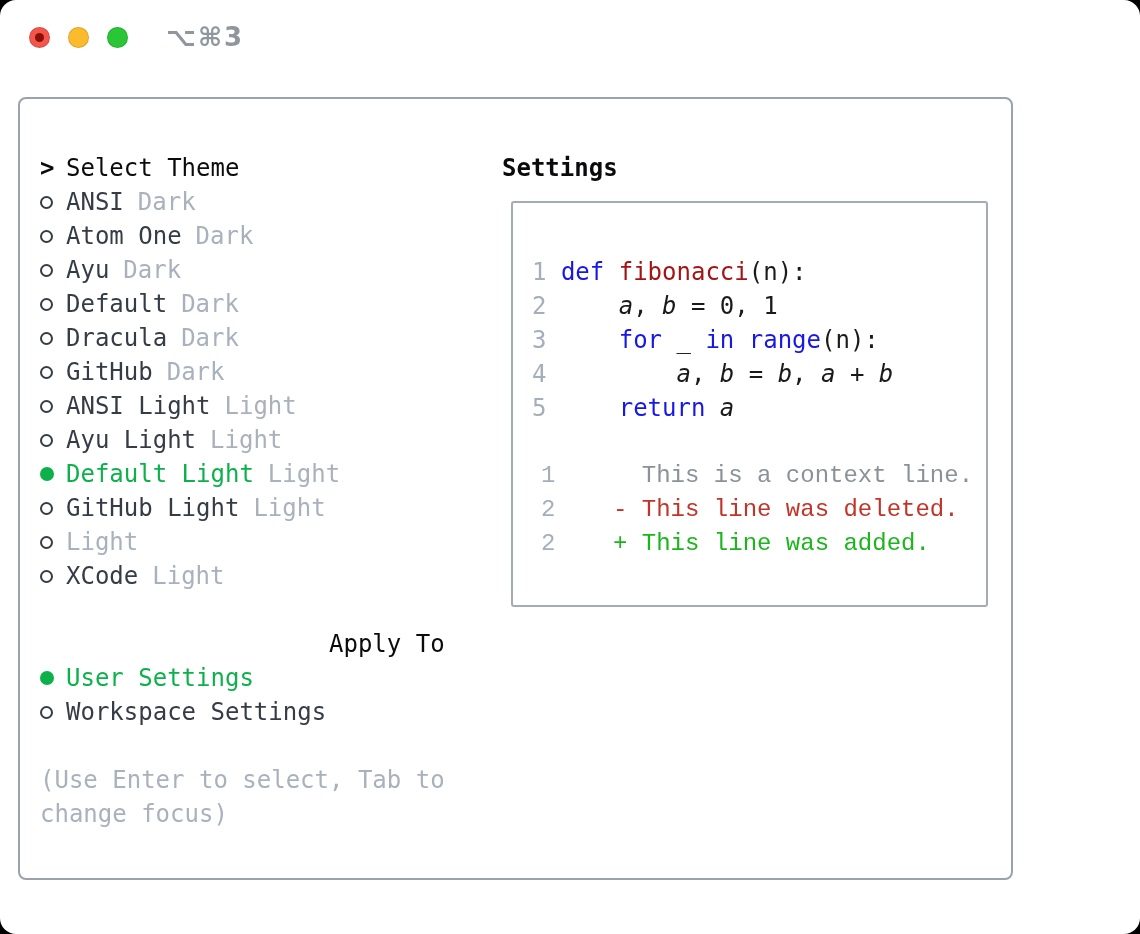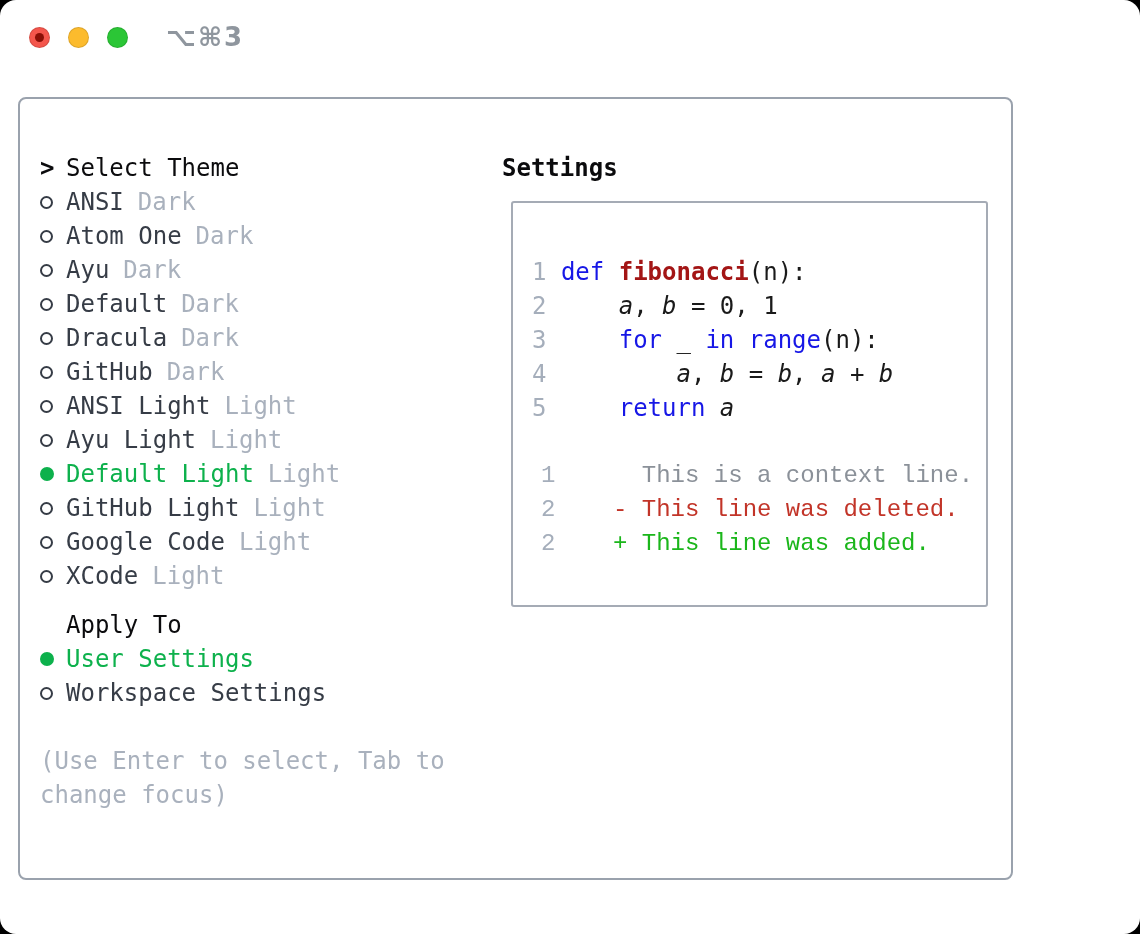--- a/index.html
+++ b/index.html
@@ -60,36 +60,36 @@
   .h  { font-weight:normal; color:var(--heading_black); }
   .h2 { color:var(--heading_black); }
   .radio {
     width:13px; height:13px; border-radius:50%;
     border:2px solid var(--item_dark); background:transparent;
   }
   .option .name { color:var(--item_dark); margin-right:14px; }
   .option .tag  { color:var(--tag_gray); }
   .option.selected .name { color:var(--select_green); }
   .option.selected .radio { background:var(--select_green); border-color:var(--select_green); width:14px; height:14px; }
-  .apply-header { margin-top:15px; }
+  .apply-header { margin-top:34px;justify-content:flex-end; }
   .help { margin-top:34px; color:var(--help_gray); }
   .help div { height:34px; white-space:pre; }
   
   .preview-title { position:absolute; left:482px; top:52px; height:34px; line-height:34px; font-weight:bold; color:var(--heading_black); }
   .preview-box {
     position:absolute; left:491px; top:102px; width:477px; height:406px;
     border:2px solid var(--preview_border); border-radius:3px;
     overflow:hidden;
   }
   .code-block { padding:52px 0 0 19px; }
   .diff-block { margin-top:34px; padding-left:28px;font-family:Liberation Mono, monospace; }
   .code-line { height:34px; line-height:34px; white-space:pre; color:#1a1a1a; }
   .lnum { display:inline-block; width:2ch; color:var(--line_number_gray); }
   .c-kw { color:var(--keyword_blue); }
-  .c-fn { color:var(--function_red);font-weight:bold; }
+  .c-fn { color:var(--function_red); }
   .c-it { font-style:italic; }
   .d-context { color:var(--context_gray); }
   .d-deleted { color:var(--deleted_red); }
   .d-added   { color:var(--added_green); }
 </style>
 </head>
 <body>
 
 <div class="window">
 
@@ -164,21 +164,20 @@
   </div>
 
   <div class="row option">
     <span class="bullet"><span class="radio"></span></span>
     <span class="name">GitHub Light</span>
     <span class="tag">Light</span>
   </div>
 
   <div class="row option">
     <span class="bullet"><span class="radio"></span></span>
-    <span class="name">Google Code</span>
     <span class="tag">Light</span>
   </div>
 
   <div class="row option">
     <span class="bullet"><span class="radio"></span></span>
     <span class="name">XCode</span>
     <span class="tag">Light</span>
   </div>
 </div>
 

